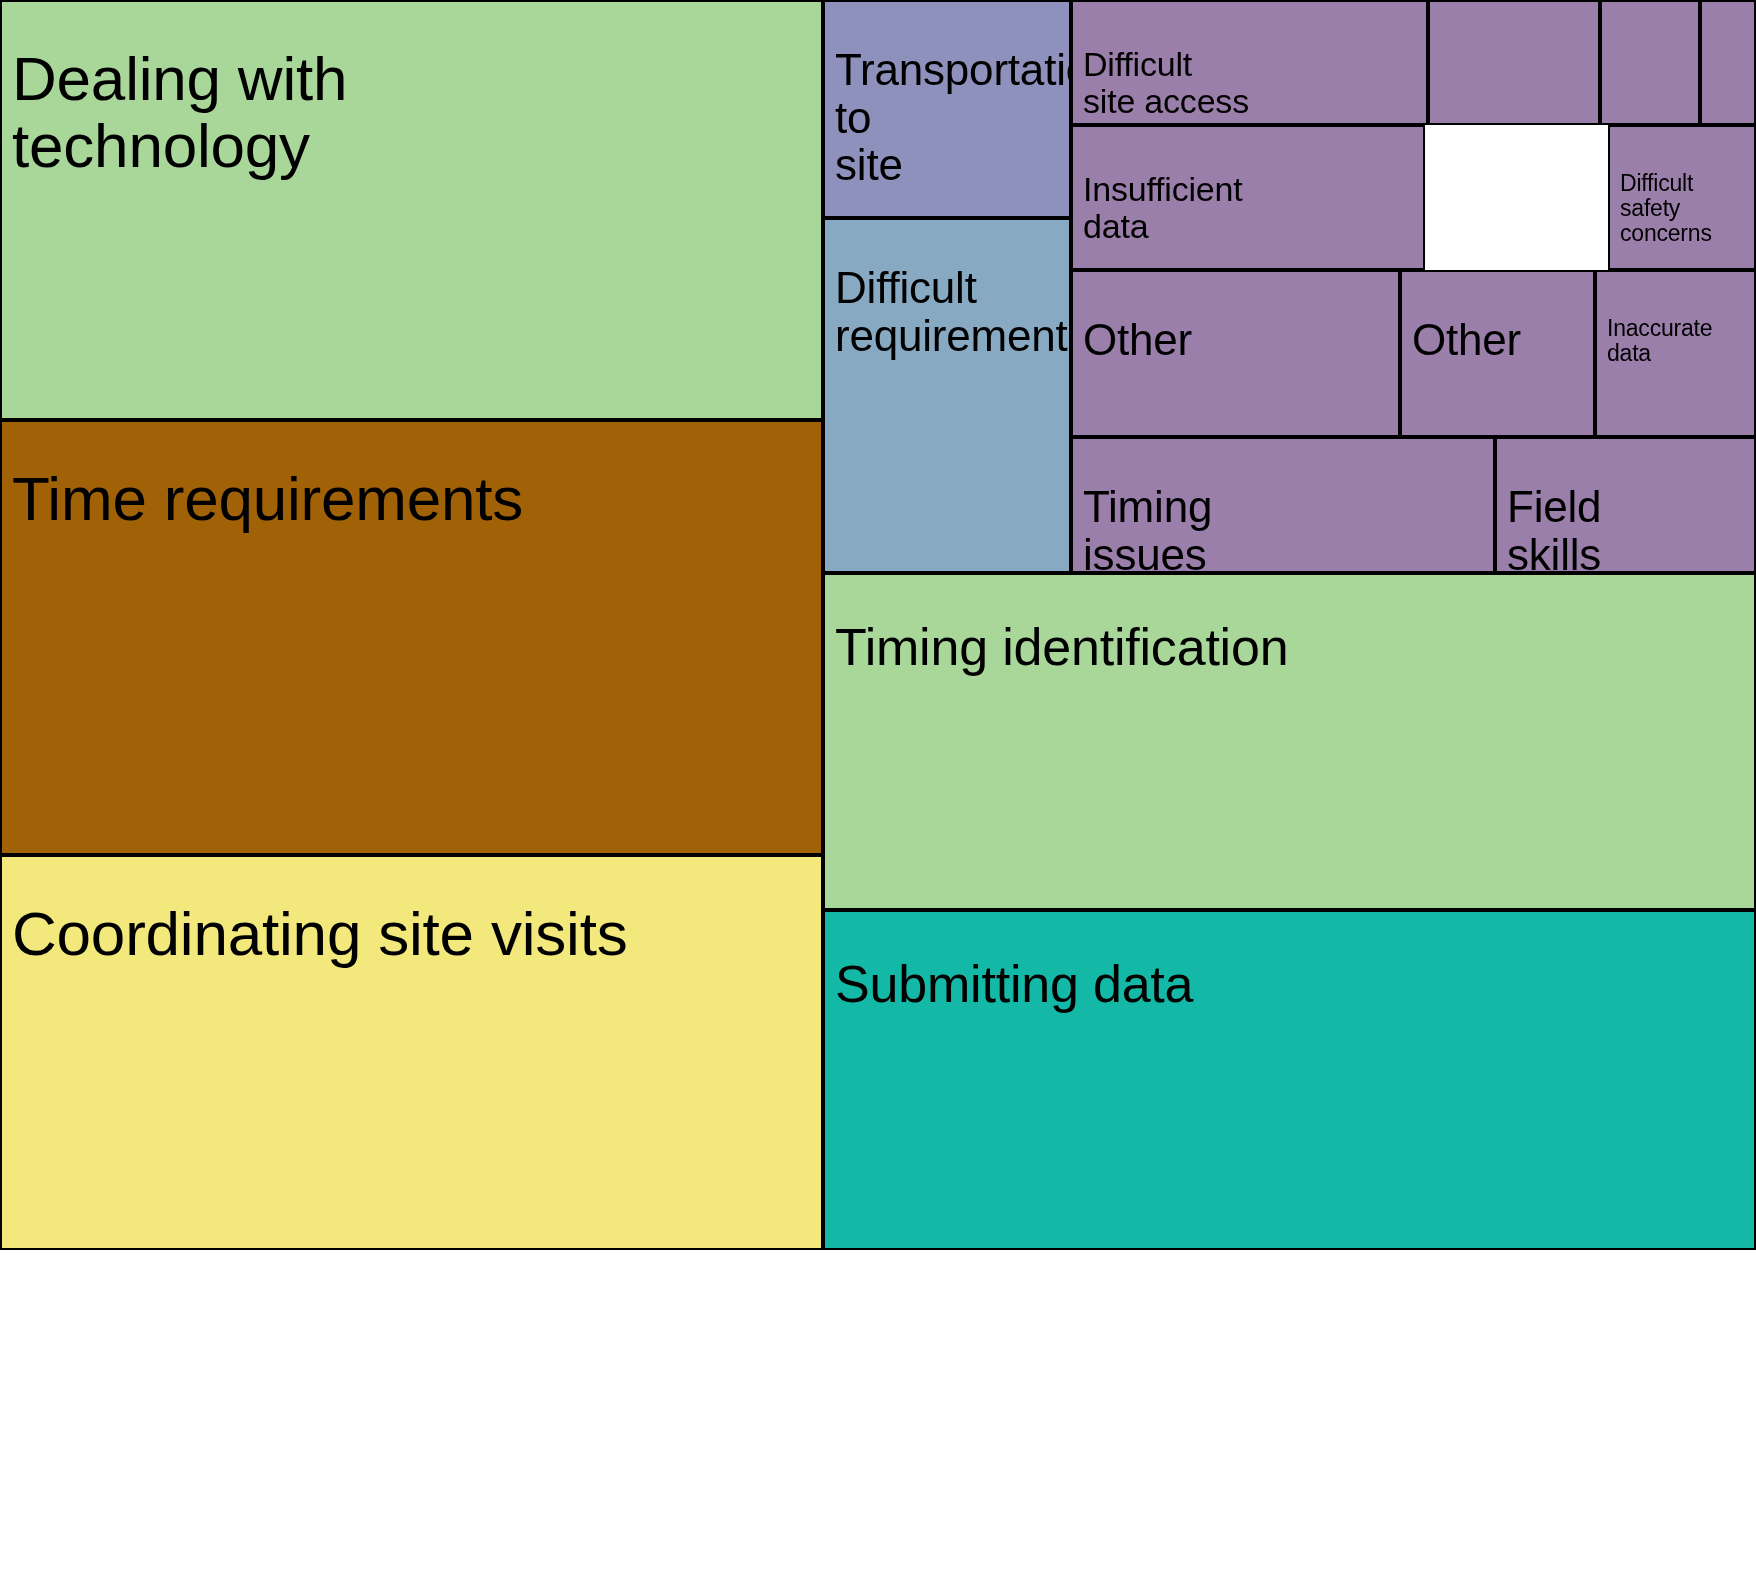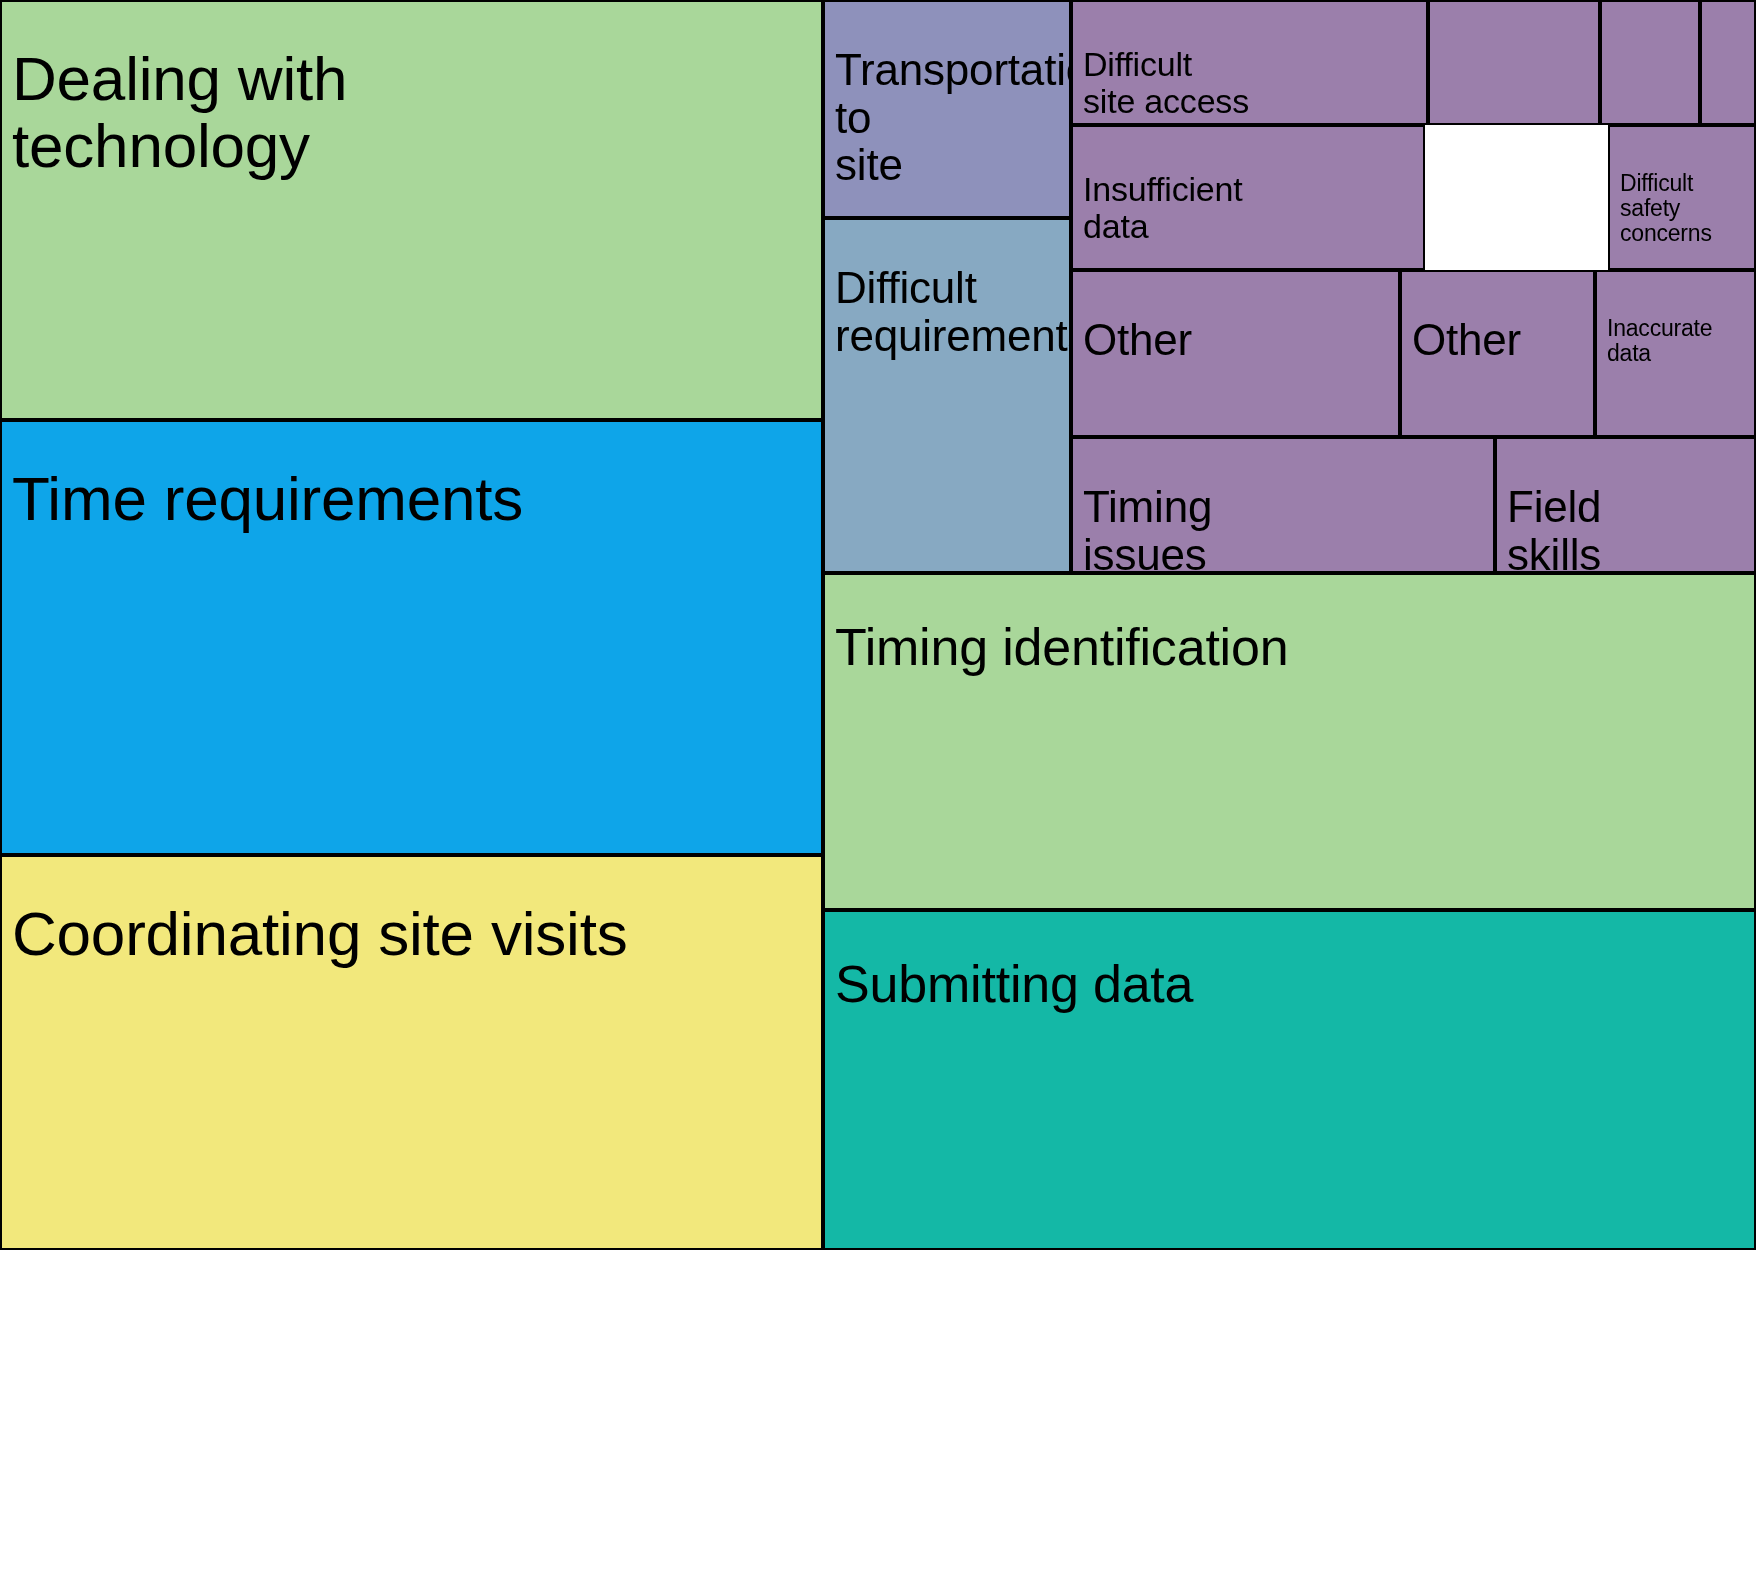--- a/index.html
+++ b/index.html
@@ -61,21 +61,21 @@
 </head>
 <body>
 
 <div id="root">
 
   <div id="treemap">
       <div class="tile" style="left: 0px; top: 0px; width: 823px; height: 420px; background: rgb(169, 215, 154);">
         <div class="tile-label sz-xl">Dealing with
 technology</div>
       </div>
-      <div class="tile" style="left: 0px; top: 420px; width: 823px; height: 435px; background: #0ea5e9;">
+      <div class="tile" style="left: 0px; top: 420px; width: 823px; height: 435px; background: #a16207;">
         <div class="tile-label sz-xl">Time requirements</div>
       </div>
       <div class="tile" style="left: 0px; top: 855px; width: 823px; height: 395px; background: rgb(242, 232, 124);">
         <div class="tile-label sz-xl">Coordinating site visits</div>
       </div>
       <div class="tile" style="left: 823px; top: 0px; width: 248px; height: 218px; background: rgb(142, 145, 187);">
         <div class="tile-label sz-md">Transportation
 to
 site</div>
       </div>

